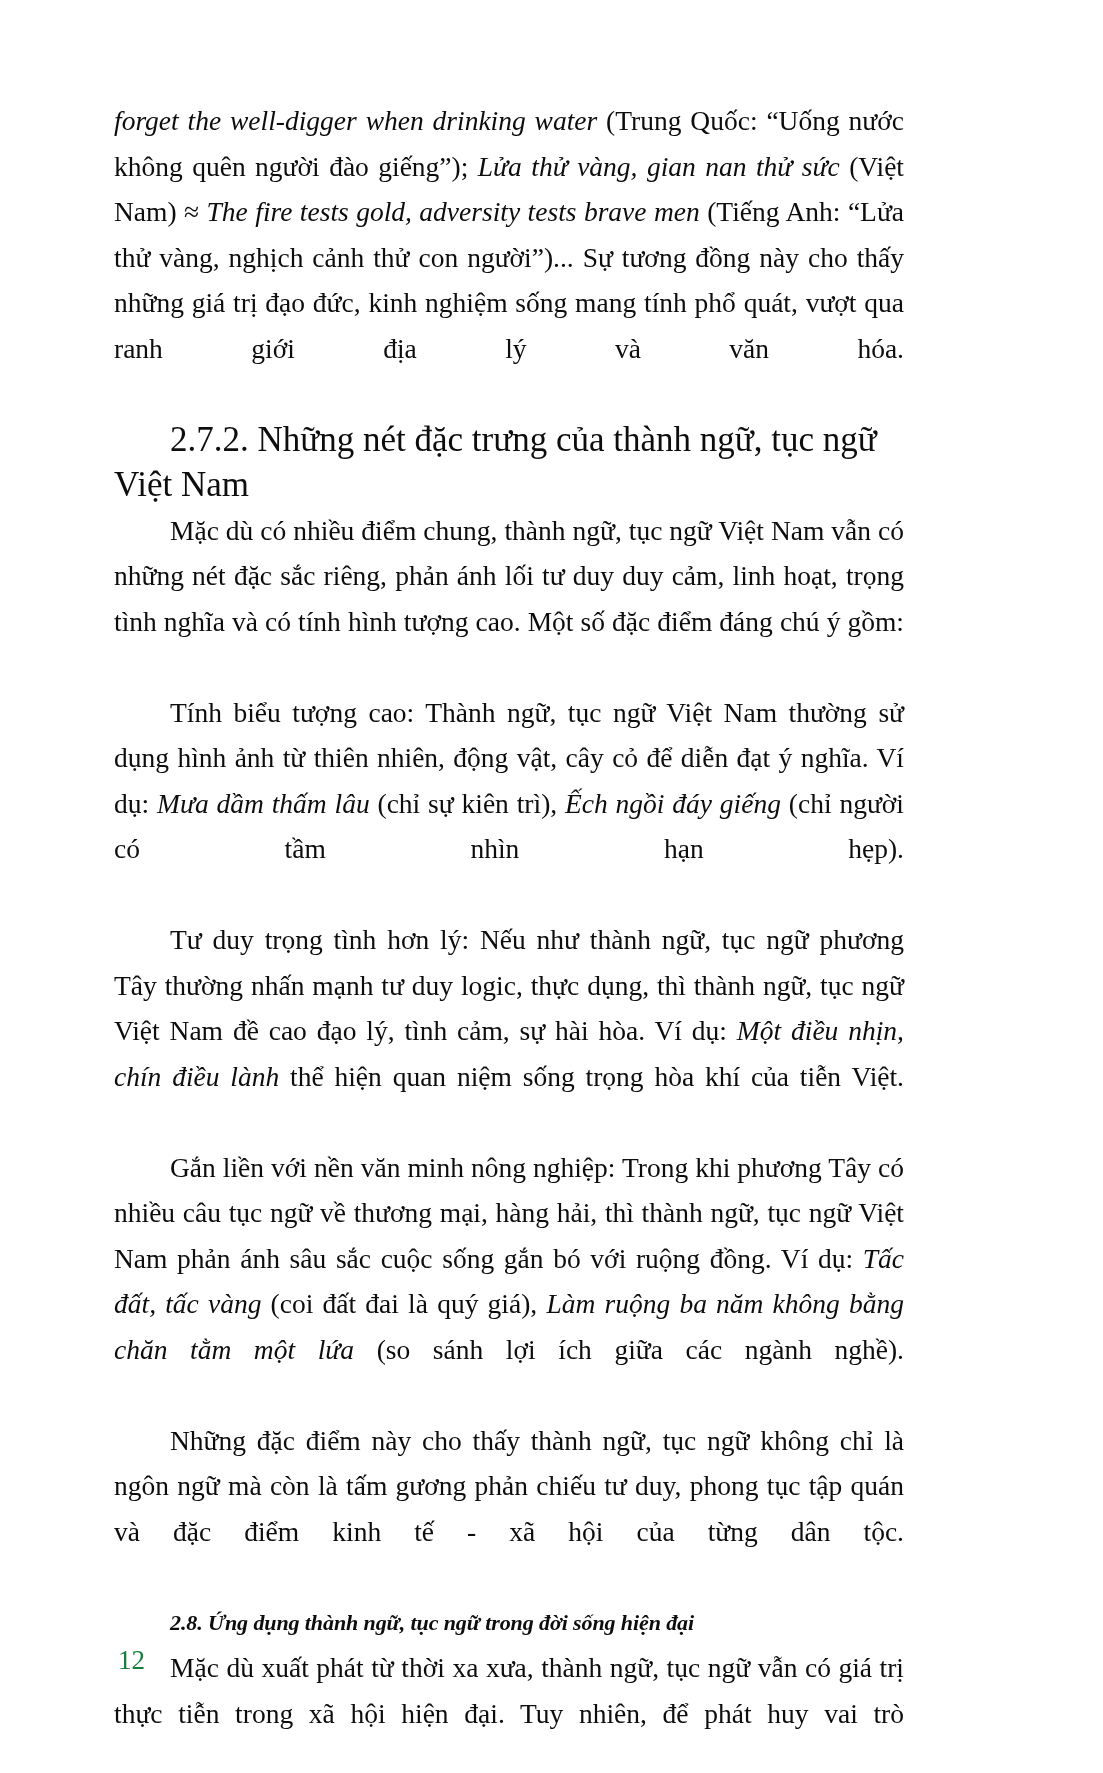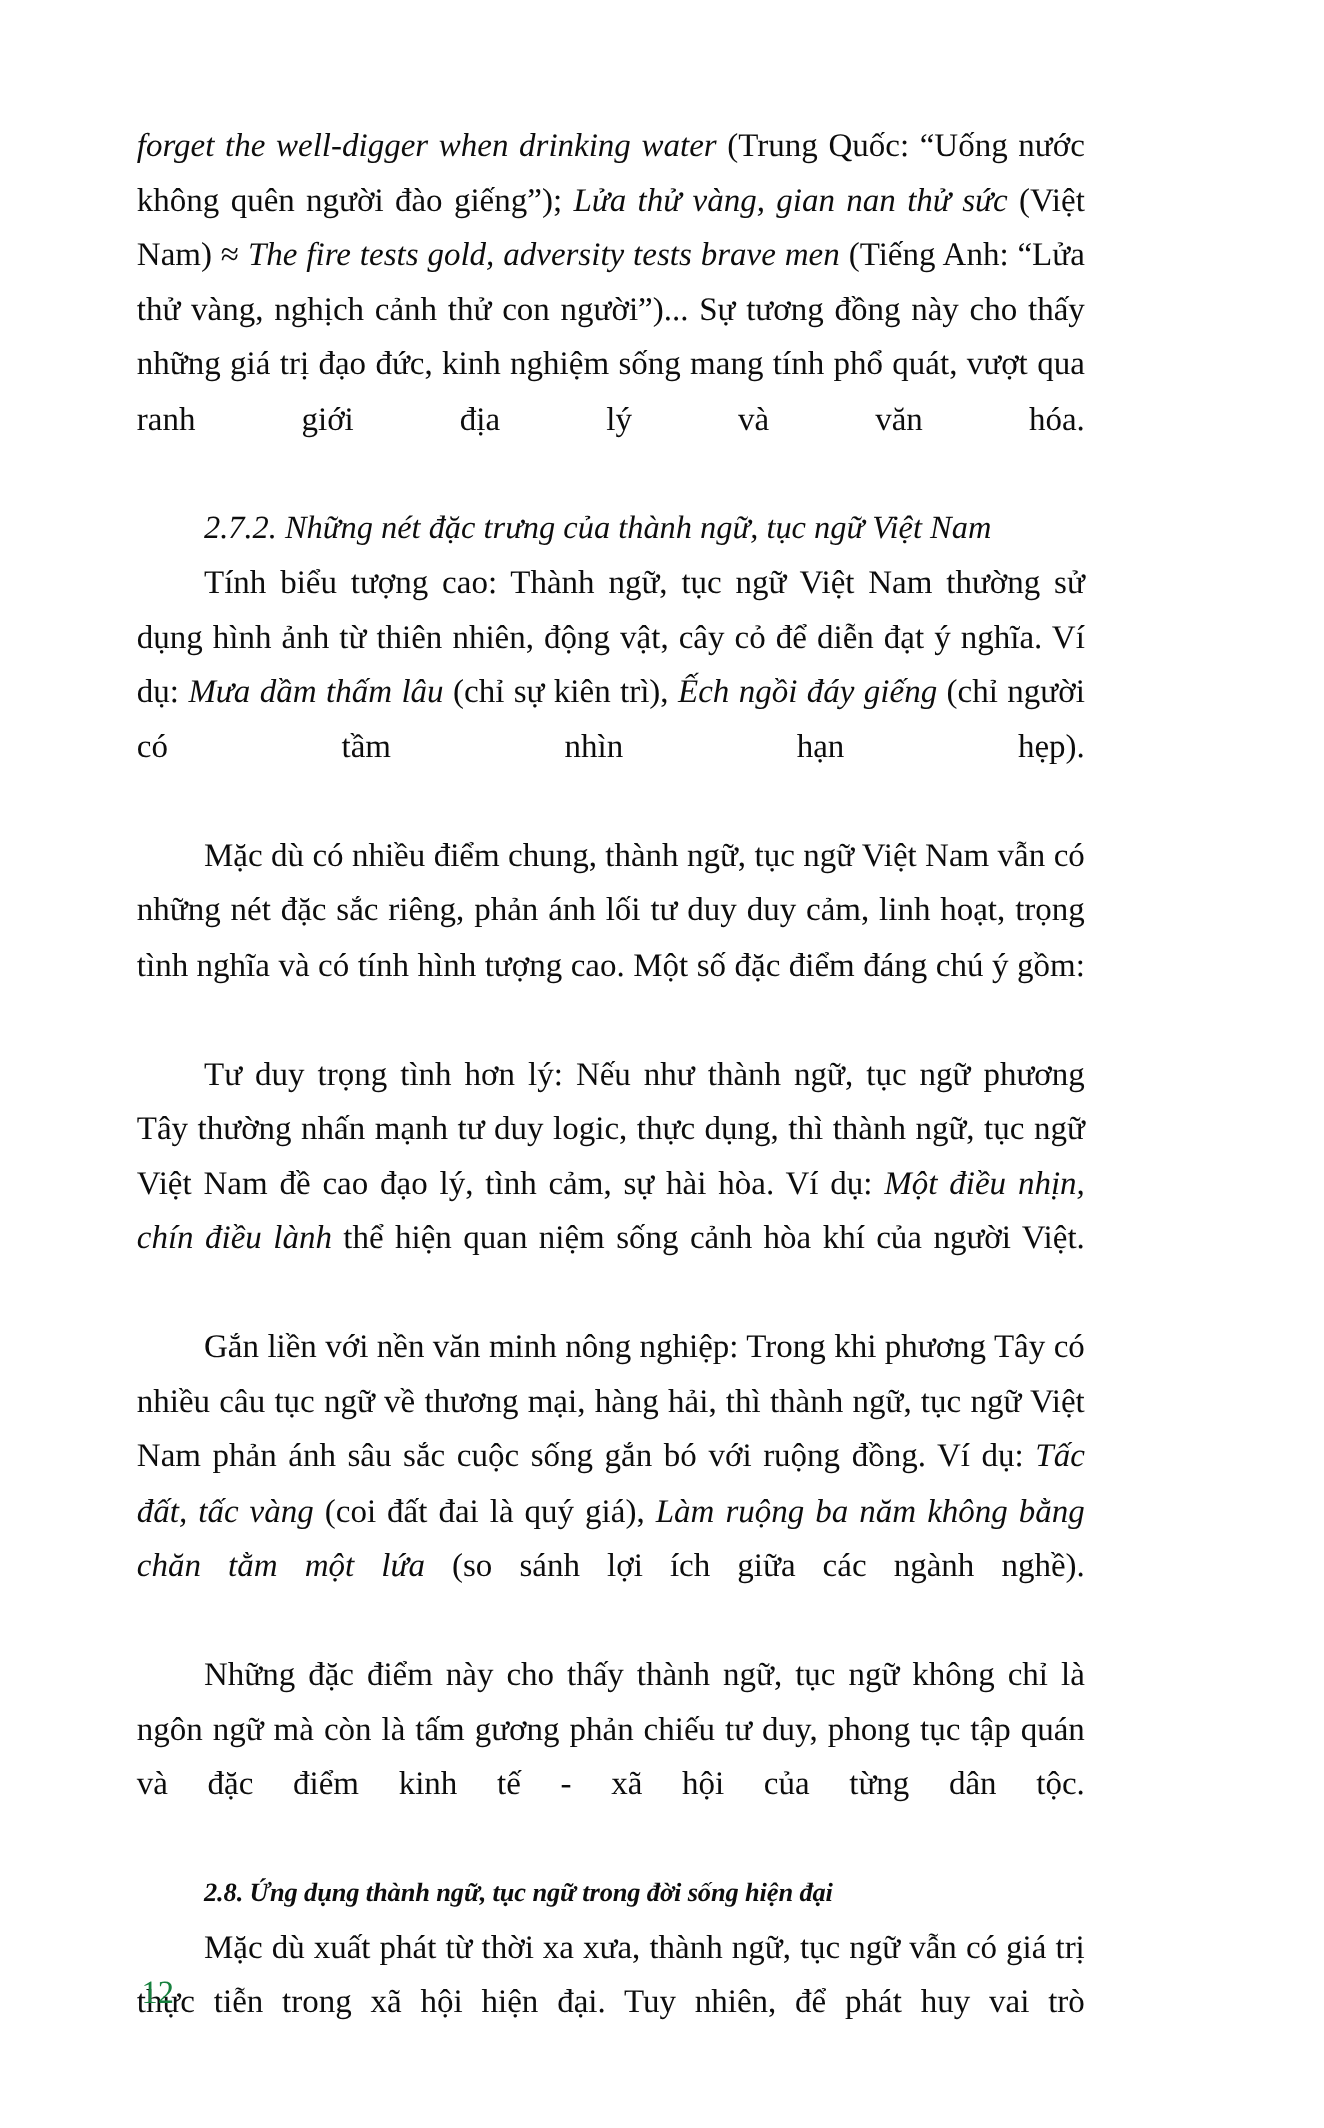--- a/index.html
+++ b/index.html
@@ -36,24 +36,23 @@
     hyphens: none;
   }
   .para.indent {
     text-indent: 56px;
   }
   .para.no-indent {
     text-indent: 0;
   }
   .subheading {
     margin: 0;
-    font-style: italic;
     text-indent: 56px;
     text-align: left;
-    font-size: 27px;
+    font-size: 35px;
     line-height: 45.5px;
   }
   .heading-bold {
     margin: 0;
     font-style: italic;
     font-weight: bold;
     text-indent: 56px;
     text-align: left;
     font-size: 22px;
     line-height: 45.5px;
@@ -88,29 +87,29 @@
 
   <div class="text-column">
 
     <p class="para no-indent">
       <span class="it">forget the well-digger when drinking water</span><span> (Trung Quốc: “Uống nước không quên người đào giếng”); </span><span class="it">Lửa thử vàng, gian nan thử sức</span><span> (Việt Nam) ≈ </span><span class="it">The fire tests gold, adversity tests brave men</span><span> (Tiếng Anh: “Lửa thử vàng, nghịch cảnh thử con người”)... Sự tương đồng này cho thấy những giá trị đạo đức, kinh nghiệm sống mang tính phổ quát, vượt qua ranh giới địa lý và văn hóa.</span>
     </p>
 
     <p class="subheading">2.7.2. Những nét đặc trưng của thành ngữ, tục ngữ Việt Nam</p>
 
     <p class="para indent">
+      <span>Mặc dù có nhiều điểm chung, thành ngữ, tục ngữ Việt Nam vẫn có những nét đặc sắc riêng, phản ánh lối tư duy duy cảm, linh hoạt, trọng tình nghĩa và có tính hình tượng cao. Một số đặc điểm đáng chú ý gồm:</span>
+    </p>
+
+    <p class="para indent">
       <span>Tính biểu tượng cao: Thành ngữ, tục ngữ Việt Nam thường sử dụng hình ảnh từ thiên nhiên, động vật, cây cỏ để diễn đạt ý nghĩa. Ví dụ: </span><span class="it">Mưa dầm thấm lâu</span><span> (chỉ sự kiên trì), </span><span class="it">Ếch ngồi đáy giếng</span><span> (chỉ người có tầm nhìn hạn hẹp).</span>
     </p>
 
     <p class="para indent">
-      <span>Mặc dù có nhiều điểm chung, thành ngữ, tục ngữ Việt Nam vẫn có những nét đặc sắc riêng, phản ánh lối tư duy duy cảm, linh hoạt, trọng tình nghĩa và có tính hình tượng cao. Một số đặc điểm đáng chú ý gồm:</span>
-    </p>
-
-    <p class="para indent">
-      <span>Tư duy trọng tình hơn lý: Nếu như thành ngữ, tục ngữ phương Tây thường nhấn mạnh tư duy logic, thực dụng, thì thành ngữ, tục ngữ Việt Nam đề cao đạo lý, tình cảm, sự hài hòa. Ví dụ: </span><span class="it">Một điều nhịn, chín điều lành</span><span> thể hiện quan niệm sống cảnh hòa khí của người Việt.</span>
+      <span>Tư duy trọng tình hơn lý: Nếu như thành ngữ, tục ngữ phương Tây thường nhấn mạnh tư duy logic, thực dụng, thì thành ngữ, tục ngữ Việt Nam đề cao đạo lý, tình cảm, sự hài hòa. Ví dụ: </span><span class="it">Một điều nhịn, chín điều lành</span><span> thể hiện quan niệm sống trọng hòa khí của tiễn Việt.</span>
     </p>
 
     <p class="para indent">
       <span>Gắn liền với nền văn minh nông nghiệp: Trong khi phương Tây có nhiều câu tục ngữ về thương mại, hàng hải, thì thành ngữ, tục ngữ Việt Nam phản ánh sâu sắc cuộc sống gắn bó với ruộng đồng. Ví dụ: </span><span class="it">Tấc đất, tấc vàng</span><span> (coi đất đai là quý giá), </span><span class="it">Làm ruộng ba năm không bằng chăn tằm một lứa</span><span> (so sánh lợi ích giữa các ngành nghề).</span>
     </p>
 
     <p class="para indent">
       <span>Những đặc điểm này cho thấy thành ngữ, tục ngữ không chỉ là ngôn ngữ mà còn là tấm gương phản chiếu tư duy, phong tục tập quán và đặc điểm kinh tế - xã hội của từng dân tộc.</span>
     </p>
 

